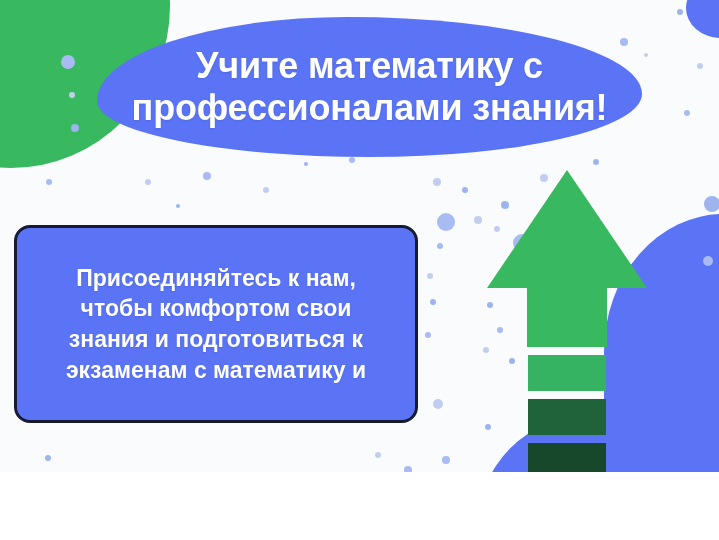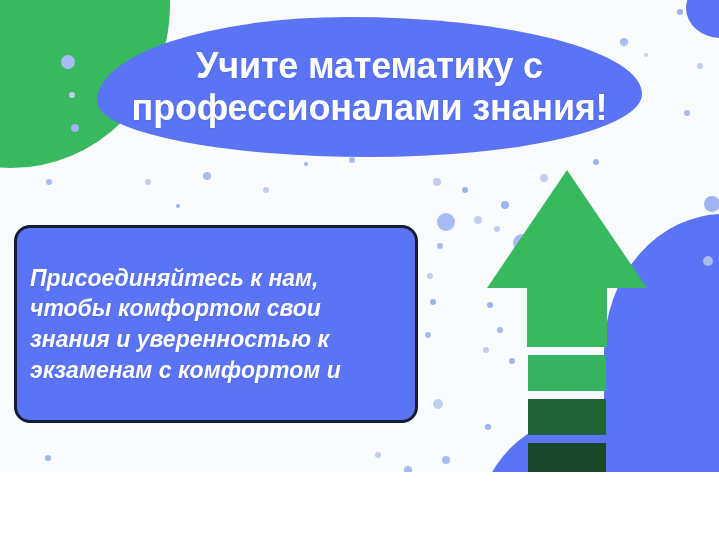--- a/index.html
+++ b/index.html
@@ -125,24 +125,23 @@
     box-sizing: border-box;
     display: flex;
     align-items: center;
     justify-content: center;
   }
   .body-text {
     color: #ffffff;
     font-size: 23px;
     font-weight: bold;
     line-height: 1.33;
-    text-align: left;
+    text-align: center;
     width: 372px;
     text-shadow: 0 1px 2px rgba(40,60,150,0.16);
-    font-style: italic;
   }
 
   
   .arrow-graphic {
     position: absolute;
     left: 487px;
     top: 170px;
     width: 160px;
     height: 285px;
   }
@@ -268,22 +267,22 @@
     <div class="headline-text">
       <span>Учите математику с</span><br>
       <span>профессионалами знания!</span>
     </div>
   </div>
 
   <div class="body-card">
     <div class="body-text">
       <span>Присоединяйтесь к нам,</span><br>
       <span>чтобы комфортом свои</span><br>
-      <span>знания и уверенностью к</span><br>
-      <span>экзаменам с комфортом и</span><br>
+      <span>знания и подготовиться к</span><br>
+      <span>экзаменам с математику и</span><br>
     </div>
   </div>
 
   <div class="arrow-graphic">
     <div class="arrow-head"></div>
     <div class="arrow-shaft"></div>
     <div class="bar bar-1"></div>
     <div class="bar bar-2"></div>
     <div class="bar bar-3"></div>
   </div>

